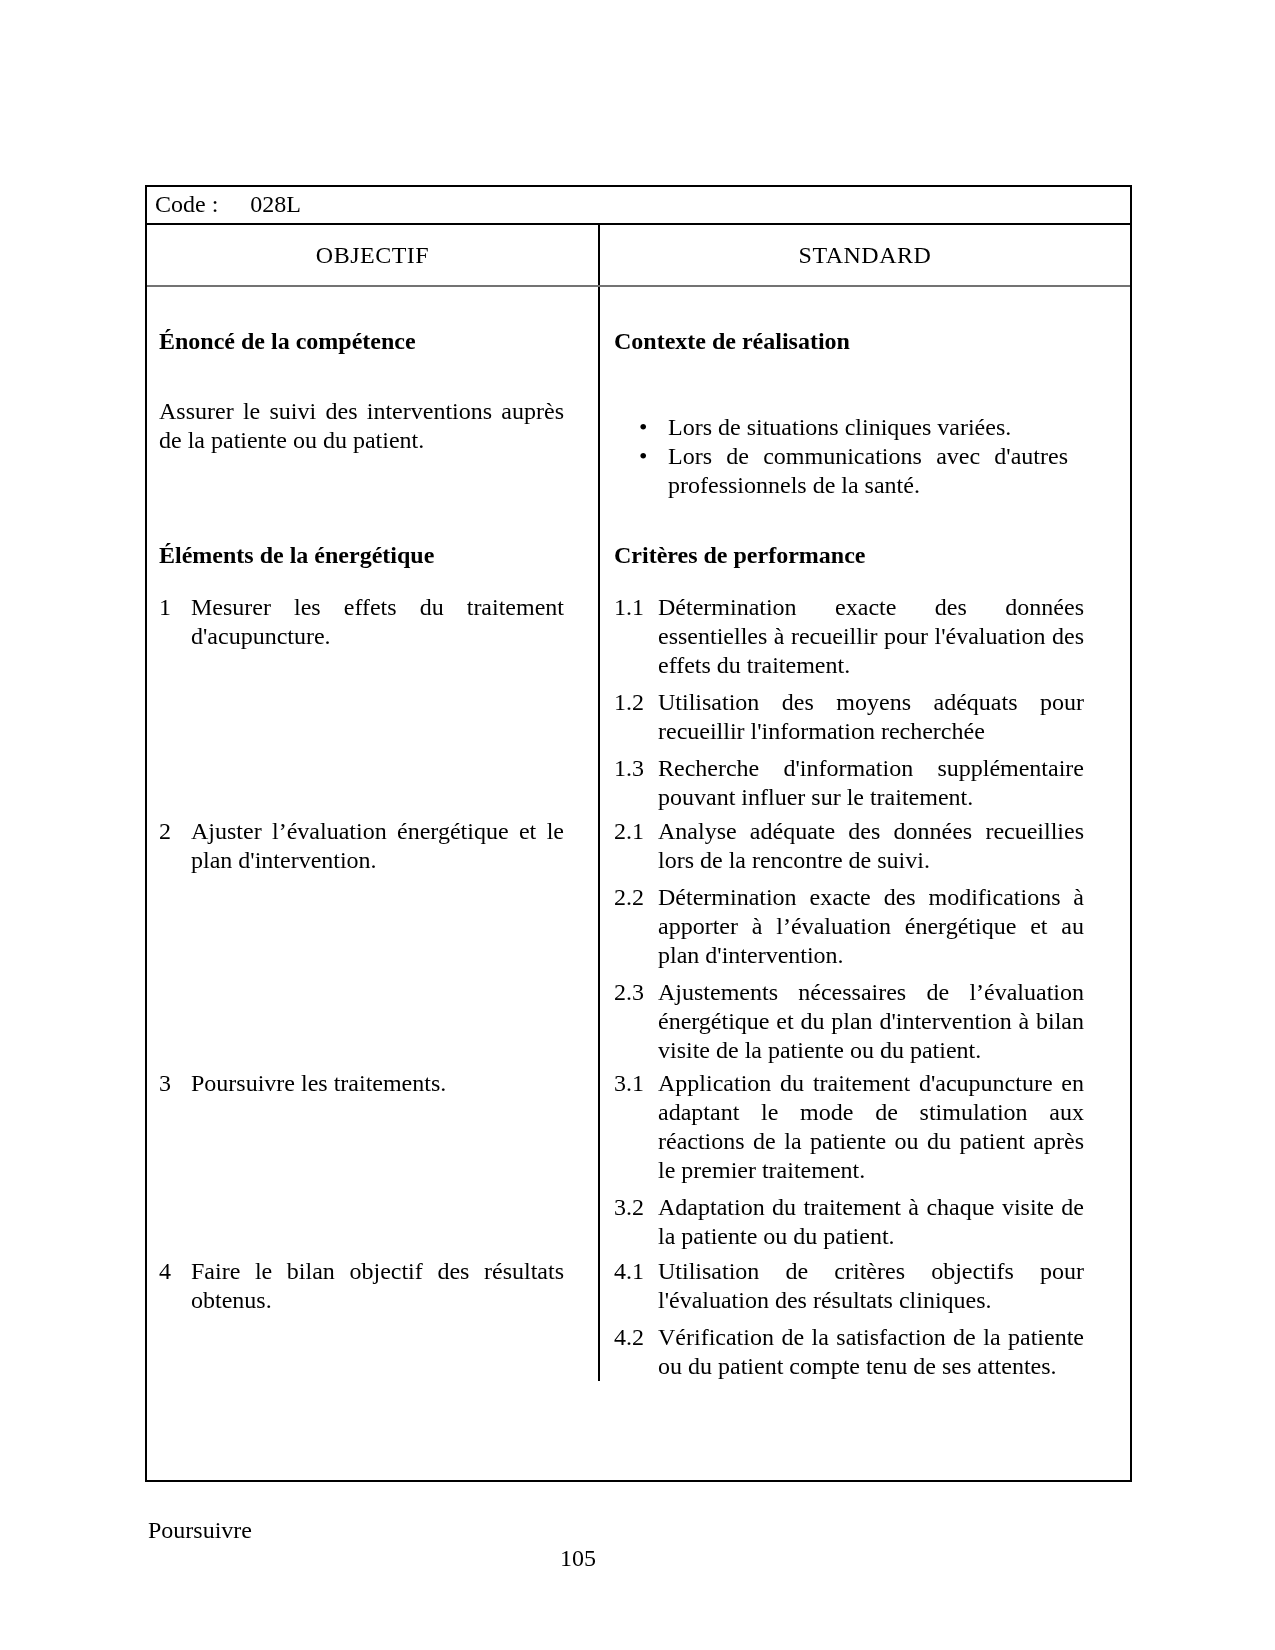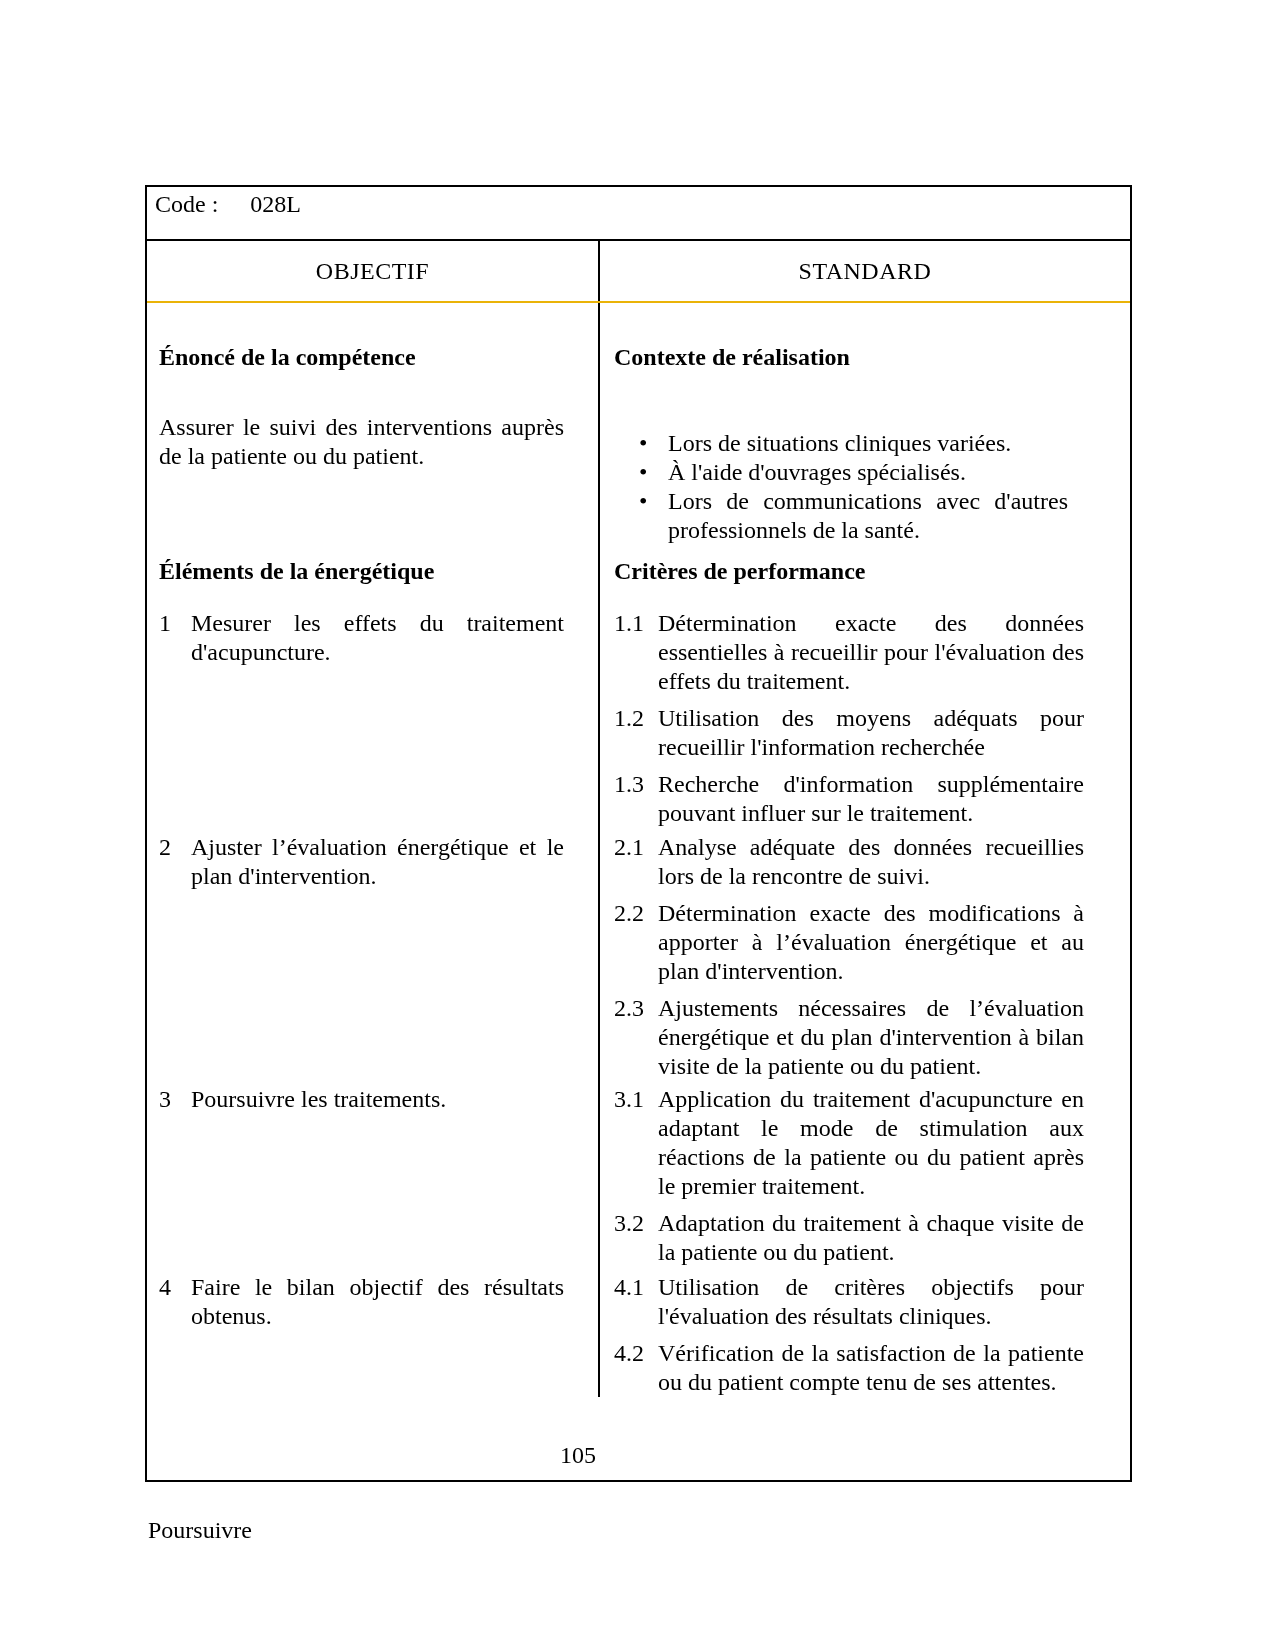--- a/index.html
+++ b/index.html
@@ -24,33 +24,33 @@
     position: absolute;
     left: 145px;
     top: 185px;
     width: 987px;
     height: 1297px;
     border: 2px solid #000000;
   }
 
   
   .code-row {
-    height: 54px;
+    height: 38px;
     border-bottom: 2px solid #000000;
     padding: 3px 0 0 8px;
     white-space: nowrap;
   }
   .code-row .code-value { margin-left: 32px; }
 
   
   .header-row {
     display: grid;
     grid-template-columns: 453px 1fr;
     height: 62px;
-    border-bottom: 2px solid #eab308;
+    border-bottom: 2px solid #737373;
   }
   .header-row .hcell {
     display: flex;
     align-items: center;
     justify-content: center;
     letter-spacing: 0.5px;
   }
   .header-row .hcell.left { border-right: 2px solid #000000; }
 
   
@@ -101,21 +101,21 @@
   .item .txt { flex: 1; text-align: justify; }
 
   .footer-title {
     position: absolute;
     left: 148px;
     top: 1516px;
   }
   .footer-page {
     position: absolute;
     left: 560px;
-    top: 1441px;
+    top: 1544px;
   }
 </style>
 </head>
 <body>
 
 <div class="page">
 
   <div class="doc-table">
 
     <div class="code-row">
@@ -135,21 +135,20 @@
       <div class="cr pt-head1">
         <div class="bold">Contexte de réalisation</div>
       </div>
 
       <div class="cl pt-body">
         <div class="para">Assurer le suivi des interventions auprès de la patiente ou du patient.</div>
       </div>
       <div class="cr pt-body">
         <ul class="bullets">
           <li>Lors de situations cliniques variées.</li>
-          <li>À l'aide d'ouvrages spécialisés.</li>
           <li>Lors de communications avec d'autres professionnels de la santé.</li>
         </ul>
       </div>
 
       <div class="cl pt-head2">
         <div class="bold">Éléments de la énergétique</div>
       </div>
       <div class="cr pt-head2">
         <div class="bold">Critères de performance</div>
       </div>

